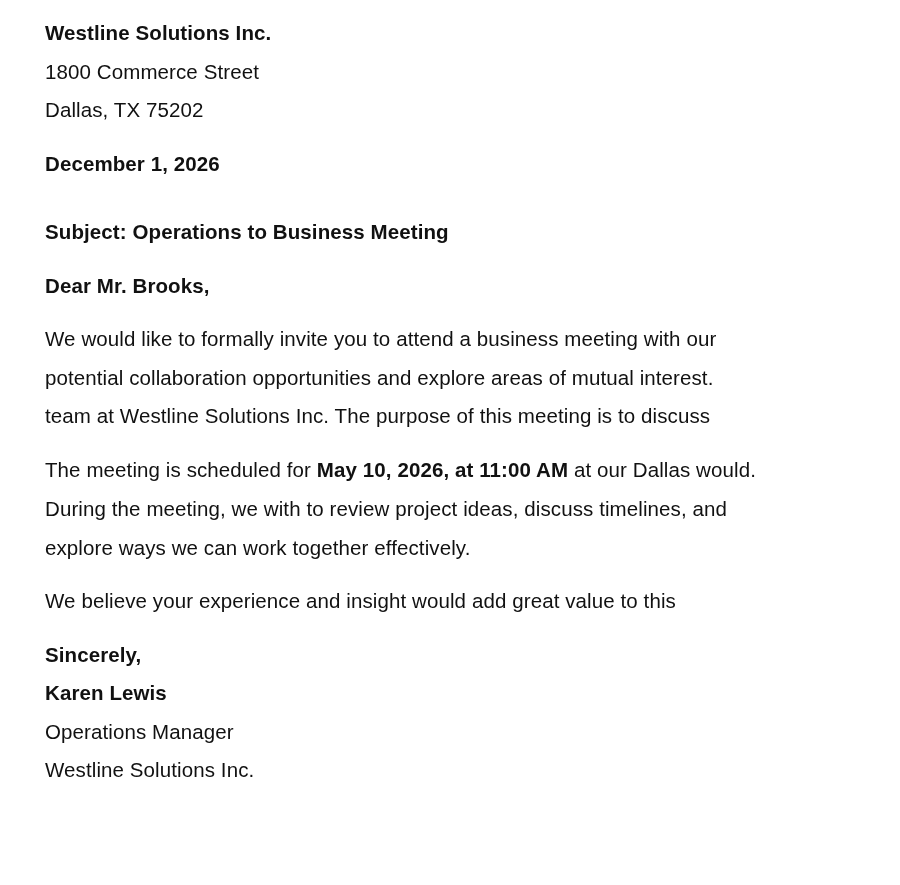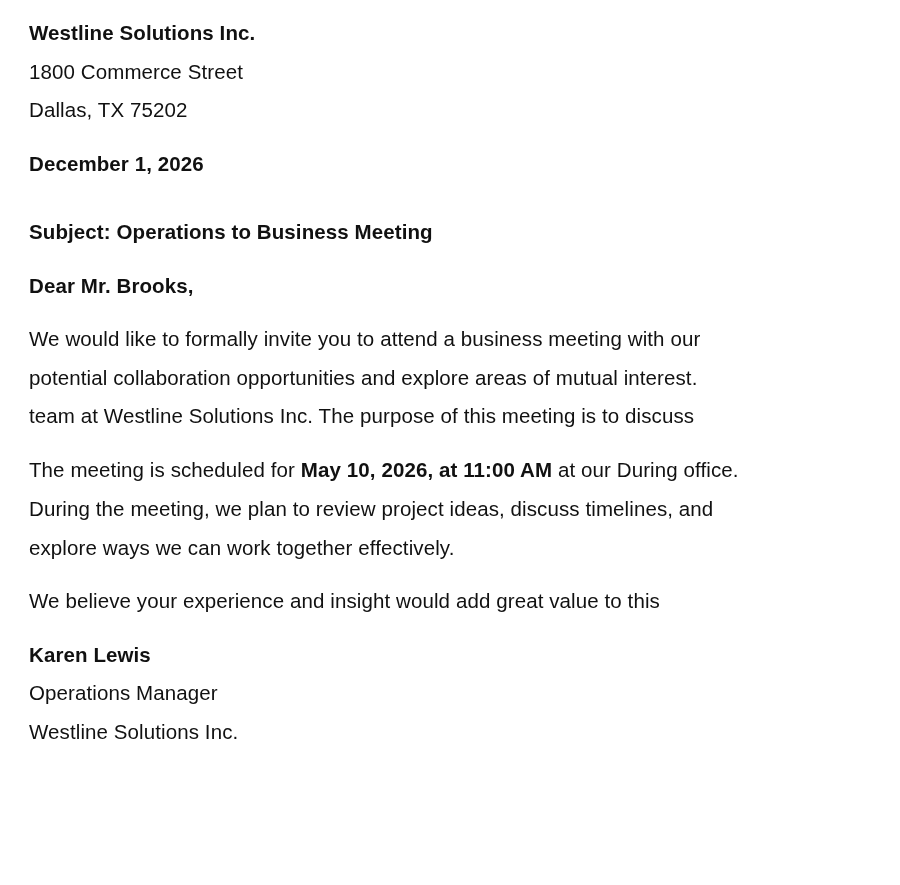--- a/index.html
+++ b/index.html
@@ -1,19 +1,19 @@
 <!DOCTYPE html>
 <html><head>
 <meta charset="utf-8">
 <style>
   html, body { margin: 0; padding: 0; background: #ffffff; }
   body { width: 900px; height: 885px; overflow: hidden; }
   .page {
     position: relative;
-    padding: 14px 0 0 29px;
+    padding: 14px 0 0 45px;
     font-family: "Liberation Sans", sans-serif;
     font-size: 20.5px;
     color: #111111;
     letter-spacing: 0.1px;
   }
   .line { line-height: 38.5px; white-space: nowrap; }
   .b { font-weight: bold; }
   .gap { height: 15px; }
   .para .line { line-height: 38.7px; }
 </style>
@@ -41,30 +41,31 @@
 
   <div class="gap"></div>
   <div class="para">
     <div class="line">We would like to formally invite you to attend a business meeting with our</div>
     <div class="line">potential collaboration opportunities and explore areas of mutual interest.</div>
     <div class="line">team at Westline Solutions Inc. The purpose of this meeting is to discuss</div>
   </div>
 
   <div class="gap"></div>
   <div class="para">
-    <div class="line"><span>The meeting is scheduled for </span><span class="b">May 10, 2026, at 11:00 AM</span><span> at our During office.</span></div>
-    <div class="line">During the meeting, we plan to review project ideas, discuss timelines, and</div>
+    <div class="line"><span>The meeting is scheduled for </span><span class="b">May 10, 2026, at 11:00 AM</span><span> at our Dallas would.</span></div>
+    <div class="line">During the meeting, we with to review project ideas, discuss timelines, and</div>
     <div class="line">explore ways we can work together effectively.</div>
   </div>
 
   <div class="gap"></div>
   <div class="para">
     <div class="line">We believe your experience and insight would add great value to this</div>
   </div>
 
   <div class="gap"></div>
   <div>
+    <div class="line b">Sincerely,</div>
     <div class="line b">Karen Lewis</div>
     <div class="line">Operations Manager</div>
     <div class="line">Westline Solutions Inc.</div>
   </div>
 
 </div>
 
 </body></html>

